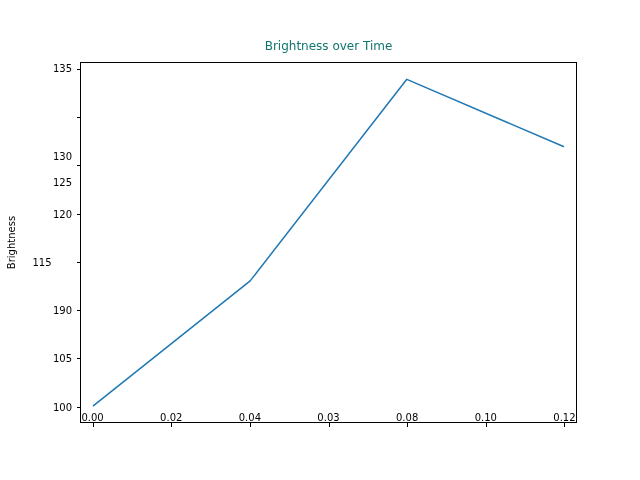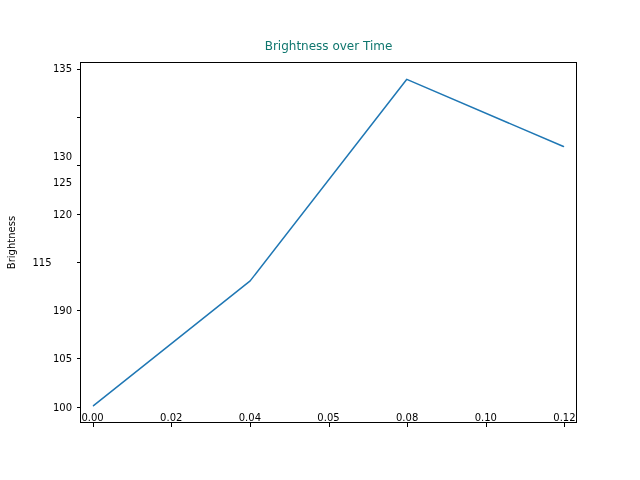--- a/index.html
+++ b/index.html
@@ -123,21 +123,21 @@
 
 
   <div id="ticks-layer">
       <div class="tick-mark xtick-mark" style="left: 92.58px;"></div>
       <div class="tick-label xtick-label" style="left: 92.58px;">0.00</div>
       <div class="tick-mark xtick-mark" style="left: 171.22px;"></div>
       <div class="tick-label xtick-label" style="left: 171.22px;">0.02</div>
       <div class="tick-mark xtick-mark" style="left: 249.86px;"></div>
       <div class="tick-label xtick-label" style="left: 249.86px;">0.04</div>
       <div class="tick-mark xtick-mark" style="left: 328.5px;"></div>
-      <div class="tick-label xtick-label" style="left: 328.5px;">0.05</div>
+      <div class="tick-label xtick-label" style="left: 328.5px;">0.03</div>
       <div class="tick-mark xtick-mark" style="left: 407.14px;"></div>
       <div class="tick-label xtick-label" style="left: 407.14px;">0.08</div>
       <div class="tick-mark xtick-mark" style="left: 485.78px;"></div>
       <div class="tick-label xtick-label" style="left: 485.78px;">0.10</div>
       <div class="tick-mark xtick-mark" style="left: 564.42px;"></div>
       <div class="tick-label xtick-label" style="left: 564.42px; text-decoration: underline;">0.12</div>
       <div class="tick-mark ytick-mark" style="top: 406.59px;"></div>
       <div class="tick-label ytick-label" style="top: 406.59px;">100</div>
       <div class="tick-mark ytick-mark" style="top: 358.33px;"></div>
       <div class="tick-label ytick-label" style="top: 358.33px;">105</div>

